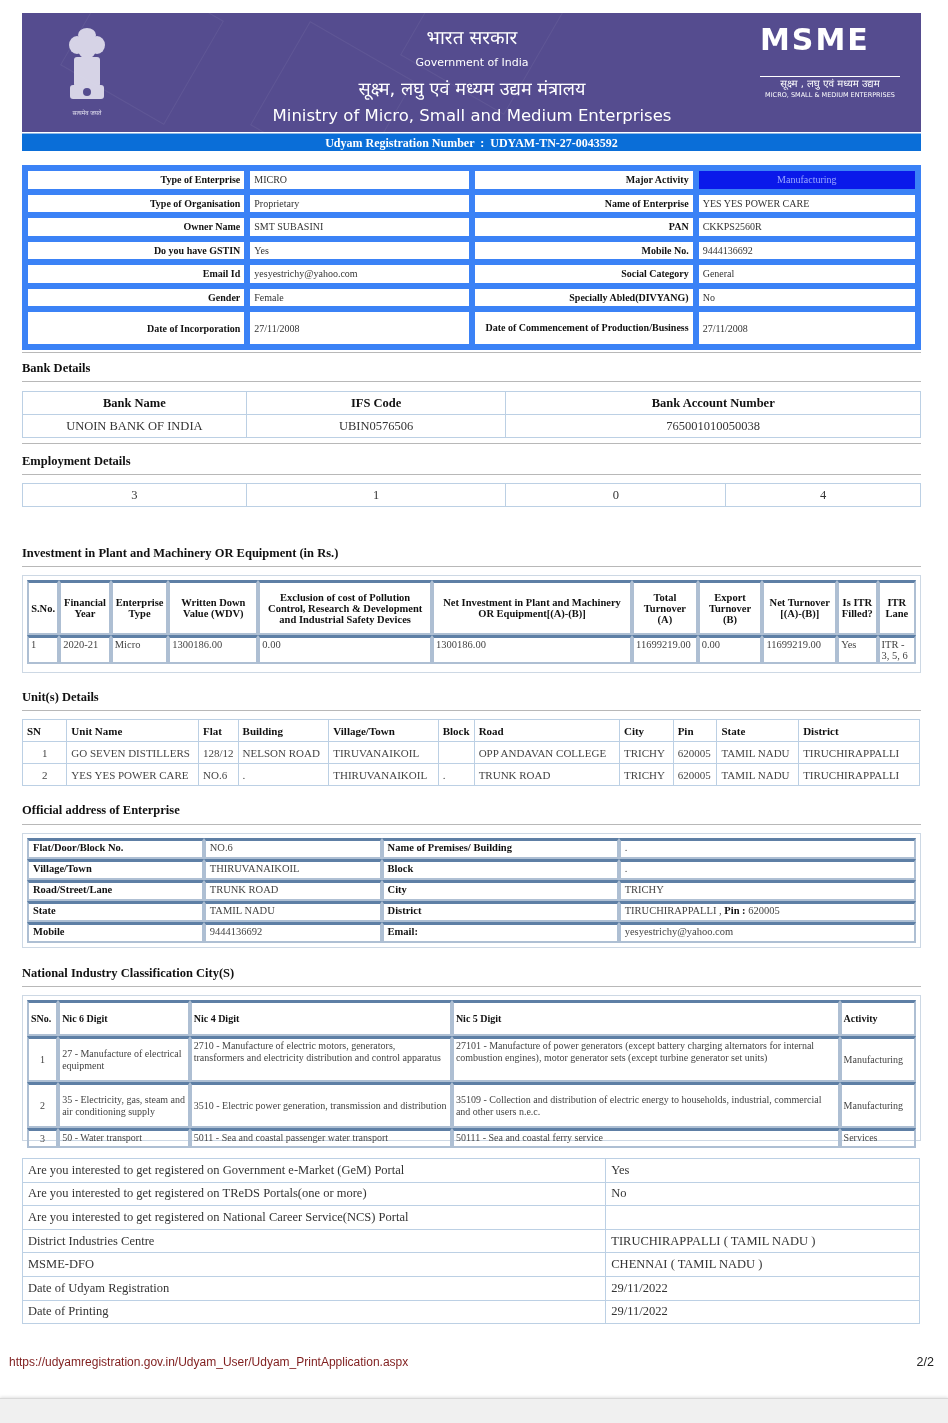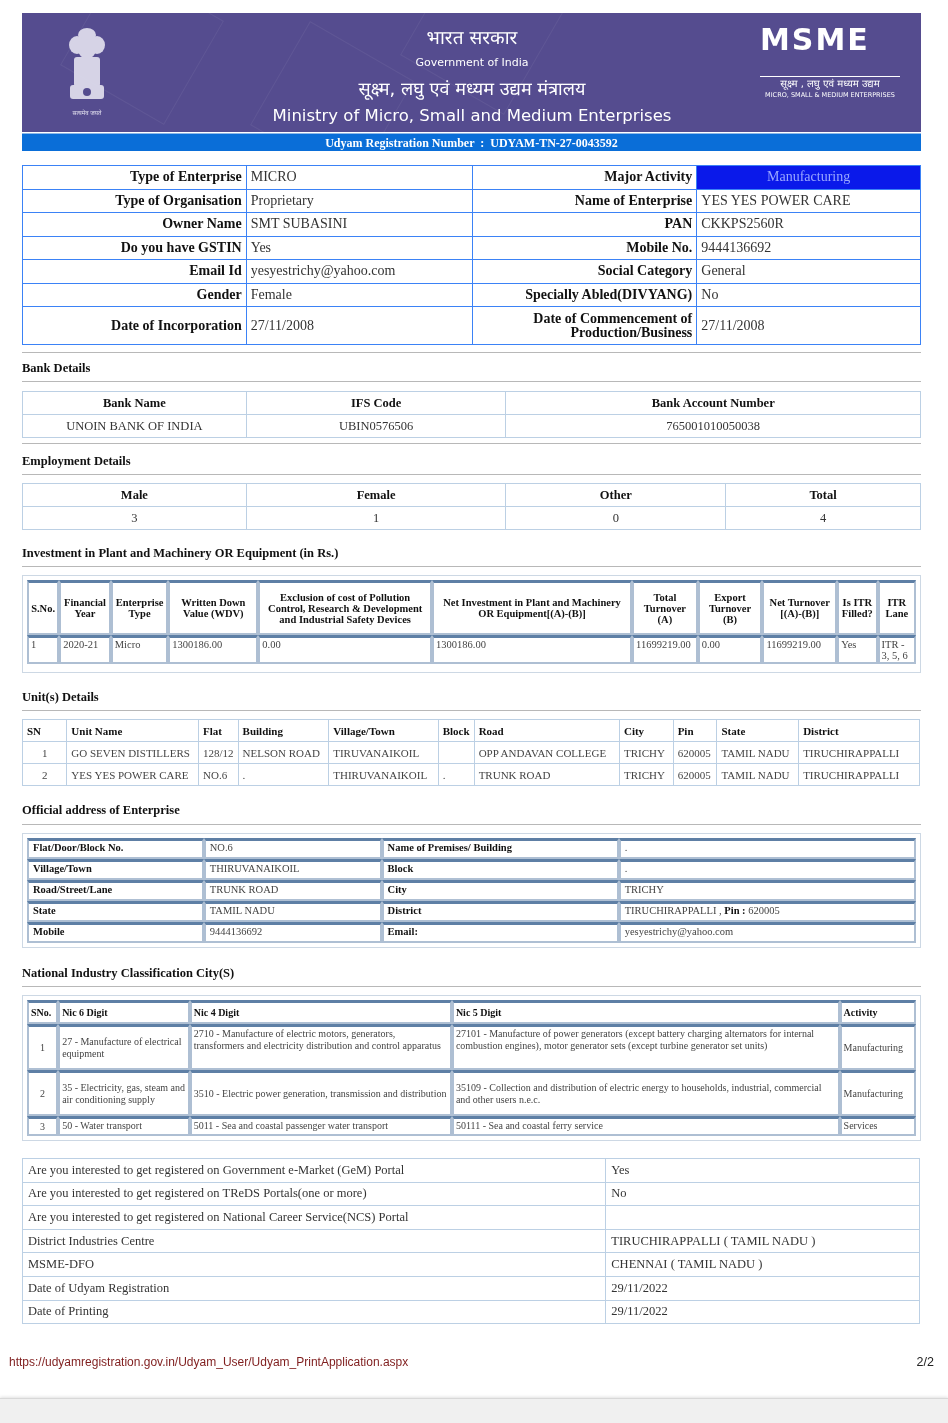--- a/index.html
+++ b/index.html
@@ -20,21 +20,21 @@
   .hdr-eng2 { font-size: 16.5px; line-height: 26px; }
   .msme-logo { position: absolute; left: 738px; top: 10px; width: 140px; }
   .msme-text { font-family: "DejaVu Sans", sans-serif; font-weight: bold; font-size: 30px; color: #fff; letter-spacing: 2px; line-height: 34px; border-bottom: 1px solid #fff; padding-bottom: 19px; }
   .msme-hindi { font-size: 10px; color: #fff; text-align: center; line-height: 14px; font-family: "DejaVu Sans", sans-serif; }
   .msme-eng { font-size: 6.5px; color: #fff; text-align: center; font-family: "DejaVu Sans", sans-serif; }
 
   .reg-bar { position: absolute; left: 22px; top: 133px; width: 899px; height: 18px; background: #0a6ed8; color: #fff; text-align: center; font-size: 12px; font-weight: bold; line-height: 18px; border-top: 1px solid #8fb8e8; }
 
   table { border-collapse: collapse; font-family: "Liberation Serif", serif; }
   .info-table { position: absolute; left: 22px; top: 165px; width: 899px; }
-  .info-table td { border: 1px solid #3b82f6; font-size: 14px; padding: 0 4px; height: 23.5px; color: #333; }
+  .info-table td { border: 6px solid #3b82f6; font-size: 10px; padding: 0 4px; height: 23.5px; color: #333; }
   .info-table td.lbl { text-align: right; font-weight: bold; color: #111; }
   .info-table td.major { background: #0a19ea; color: #9aa7ff; text-align: center; }
 
   .section-title { position: absolute; left: 22px; font-size: 12.5px; font-weight: bold; color: #111; }
   .hr { position: absolute; left: 22px; width: 899px; height: 1px; background: #b8b8b8; }
 
   .grid-table { position: absolute; left: 22px; width: 899px; }
   .grid-table td, .grid-table th { border: 1px solid #bcd0e4; font-size: 12.5px; text-align: center; height: 23px; color: #333; }
   .grid-table th { color: #111; }
 
@@ -186,26 +186,20 @@
   <div class="section-title" style="top:454px;">Employment Details</div>
   <div class="hr" style="top:474px;"></div>
   <table class="grid-table" style="top:483px;">
     <colgroup>
         <col style="width:224px">
         <col style="width:260px">
         <col style="width:220px">
         <col style="width:195px">
       </colgroup>
     <tbody>
-        <tr>
-      <th>Male</th>
-      <th>Female</th>
-      <th>Other</th>
-      <th>Total</th>
-    </tr>
     <tr>
       <td>3</td>
       <td>1</td>
       <td>0</td>
       <td>4</td>
     </tr>
   </tbody>
     </table>
 
   <div class="section-title" style="top:546px;">Investment in Plant and Machinery OR Equipment (in Rs.)</div>
@@ -369,21 +363,21 @@
   <div class="framed" style="left:22px;top:995px;width:899px;height:146px;">
     <table class="dbl-table nic-table">
       <colgroup>
           <col style="width:31px">
           <col style="width:131px">
           <col style="width:261px">
           <col style="width:386px">
           <col style="width:76px">
         </colgroup>
       <tbody>
-          <tr style="height:24px;">
+          <tr style="height:36px;">
         <th style="text-align:left">SNo.</th>
         <th style="text-align:left">Nic 6 Digit</th>
         <th style="text-align:left">Nic 4 Digit</th>
         <th style="text-align:left">Nic 5 Digit</th>
         <th style="text-align:left">Activity</th>
       </tr>
       <tr style="height:46px;">
         <td class="c">1</td>
         <td class="m">27 - Manufacture of electrical equipment</td>
         <td>2710 - Manufacture of electric motors, generators, transformers and electricity distribution and control apparatus</td>

